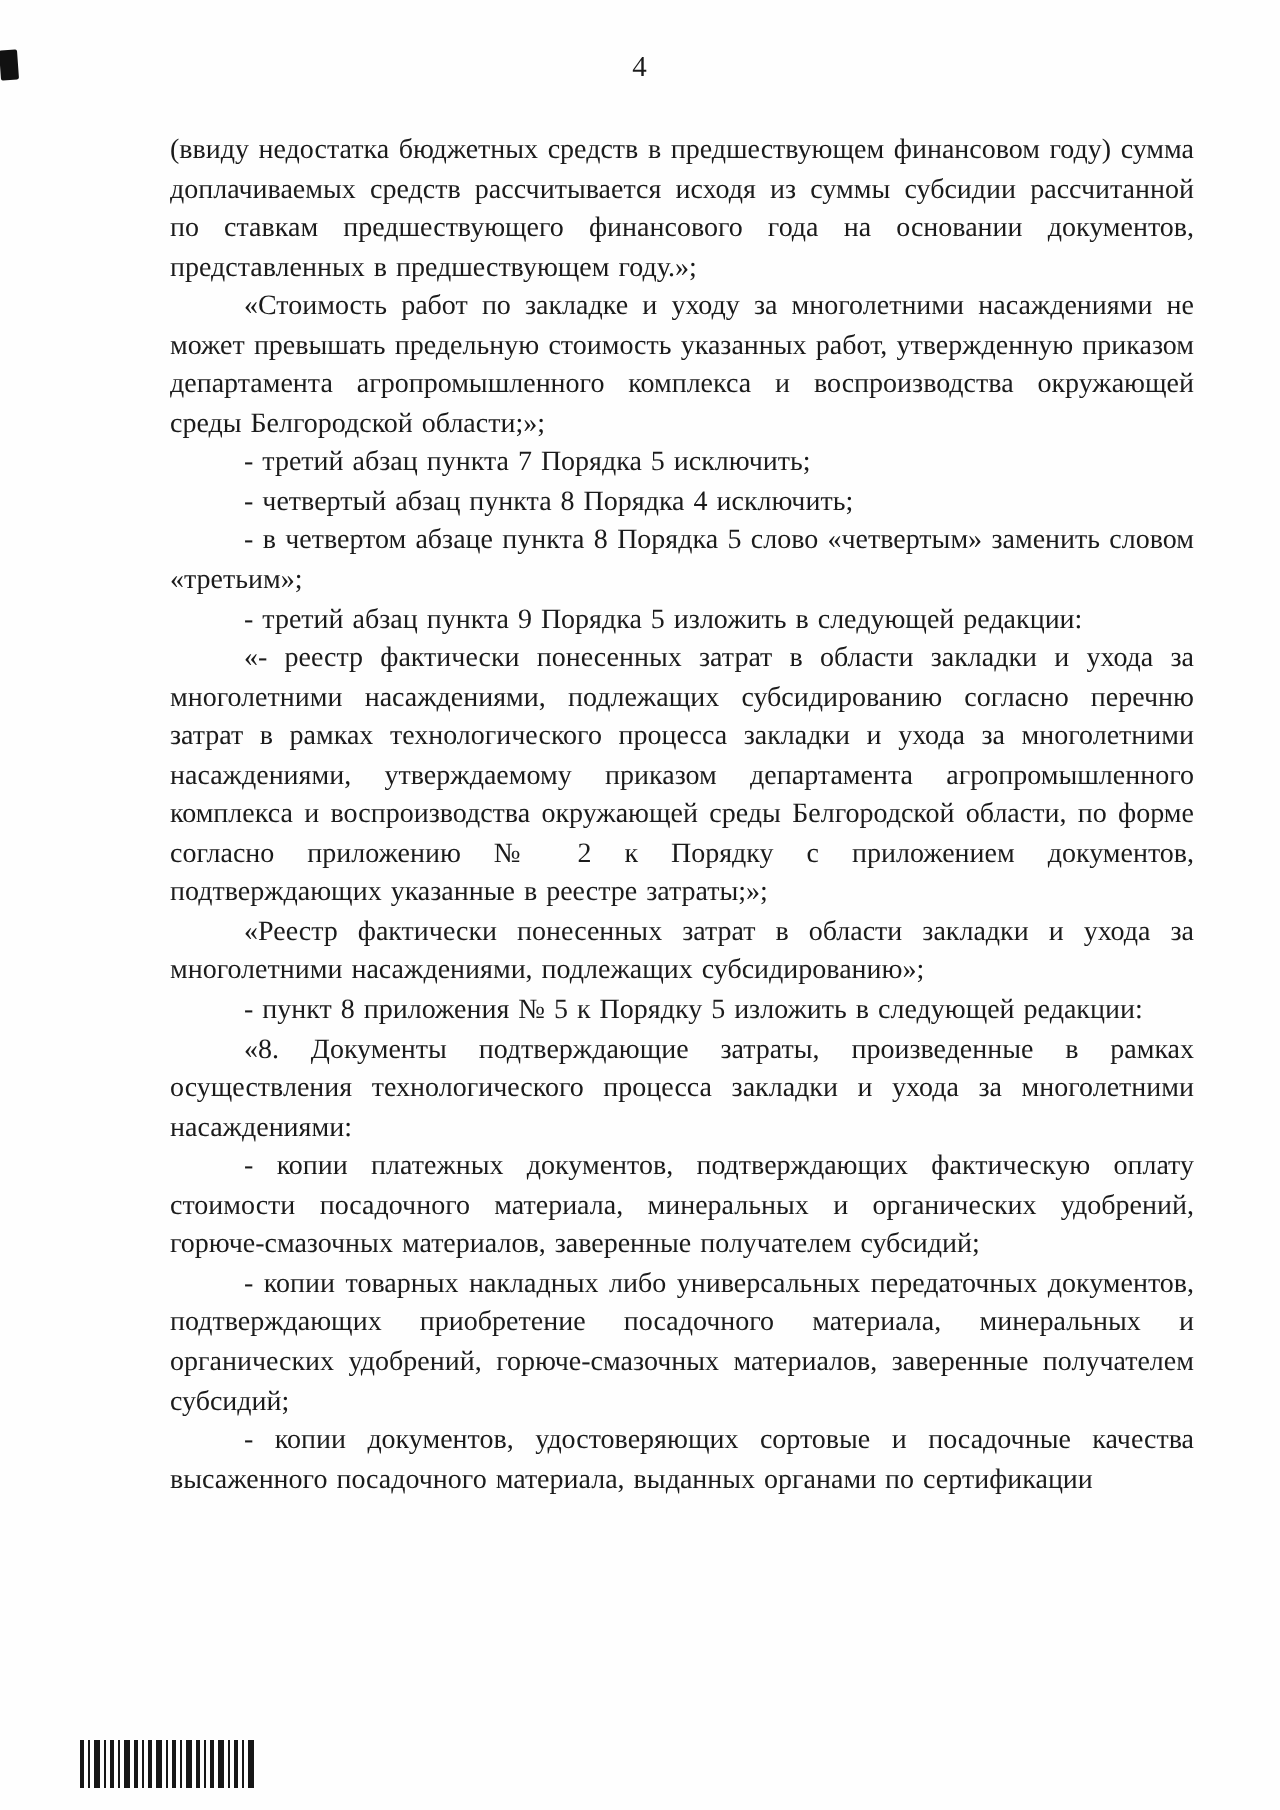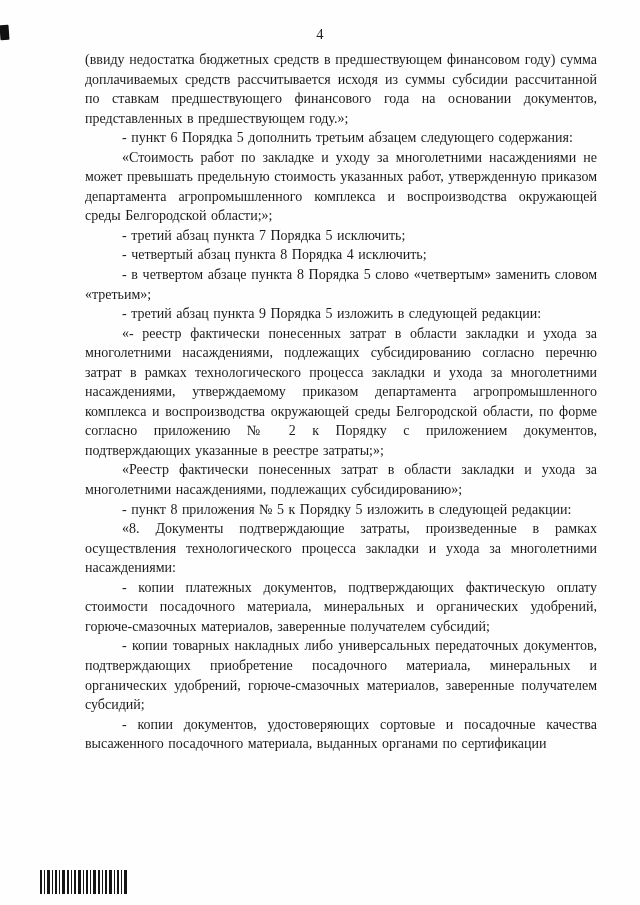--- a/index.html
+++ b/index.html
@@ -31,21 +31,21 @@
     position: absolute;
     top: 26px;
     left: 0;
     width: 100%;
     text-align: center;
     font-size: 14.5px;
     letter-spacing: 0.5px;
   }
   .content {
     position: absolute;
-    top: 50px;
+    top: 66px;
     left: 85px;
     width: 512px;
     font-size: 14px;
     line-height: 19.55px;
     text-align: justify;
     text-align-last: left;
     word-spacing: 1px;
   }
   .para {
     margin: 0;
@@ -71,21 +71,20 @@
 <body>
 
 <div class="page">
 
   <div class="corner-mark"></div>
 
   <div class="page-number">4</div>
 
   <div class="content">
     <p class="para no-indent">(ввиду недостатка  бюджетных средств в предшествующем финансовом году) сумма доплачиваемых средств рассчитывается исходя из суммы субсидии рассчитанной по ставкам предшествующего финансового года на основании документов, представленных в предшествующем году.»;</p>
-    <p class="para">- пункт 6 Порядка 5 дополнить третьим абзацем следующего содержания:</p>
     <p class="para">«Стоимость работ по закладке и уходу за многолетними насаждениями не может превышать предельную стоимость указанных работ, утвержденную приказом департамента агропромышленного комплекса и воспроизводства окружающей среды Белгородской области;»;</p>
     <p class="para">- третий абзац пункта 7 Порядка 5 исключить;</p>
     <p class="para">- четвертый абзац пункта 8 Порядка 4 исключить;</p>
     <p class="para">- в четвертом абзаце пункта 8 Порядка 5 слово «четвертым» заменить словом «третьим»;</p>
     <p class="para">- третий абзац пункта 9  Порядка 5 изложить в следующей редакции:</p>
     <p class="para">«- реестр фактически понесенных затрат в области закладки и ухода за многолетними насаждениями, подлежащих субсидированию согласно перечню затрат в рамках технологического процесса закладки и ухода за многолетними насаждениями, утверждаемому приказом департамента агропромышленного комплекса и воспроизводства окружающей среды Белгородской области, по форме согласно приложению № 2 к Порядку с приложением документов, подтверждающих указанные в реестре затраты;»;</p>
     <p class="para">«Реестр фактически понесенных затрат в области закладки и ухода за многолетними насаждениями, подлежащих субсидированию»;</p>
     <p class="para">- пункт 8 приложения № 5 к Порядку 5 изложить в следующей редакции:</p>
     <p class="para">«8. Документы подтверждающие затраты, произведенные в рамках осуществления технологического процесса закладки и ухода за многолетними насаждениями:</p>
     <p class="para">- копии платежных документов, подтверждающих фактическую оплату стоимости посадочного материала, минеральных и органических удобрений, горюче-смазочных материалов, заверенные получателем субсидий;</p>

